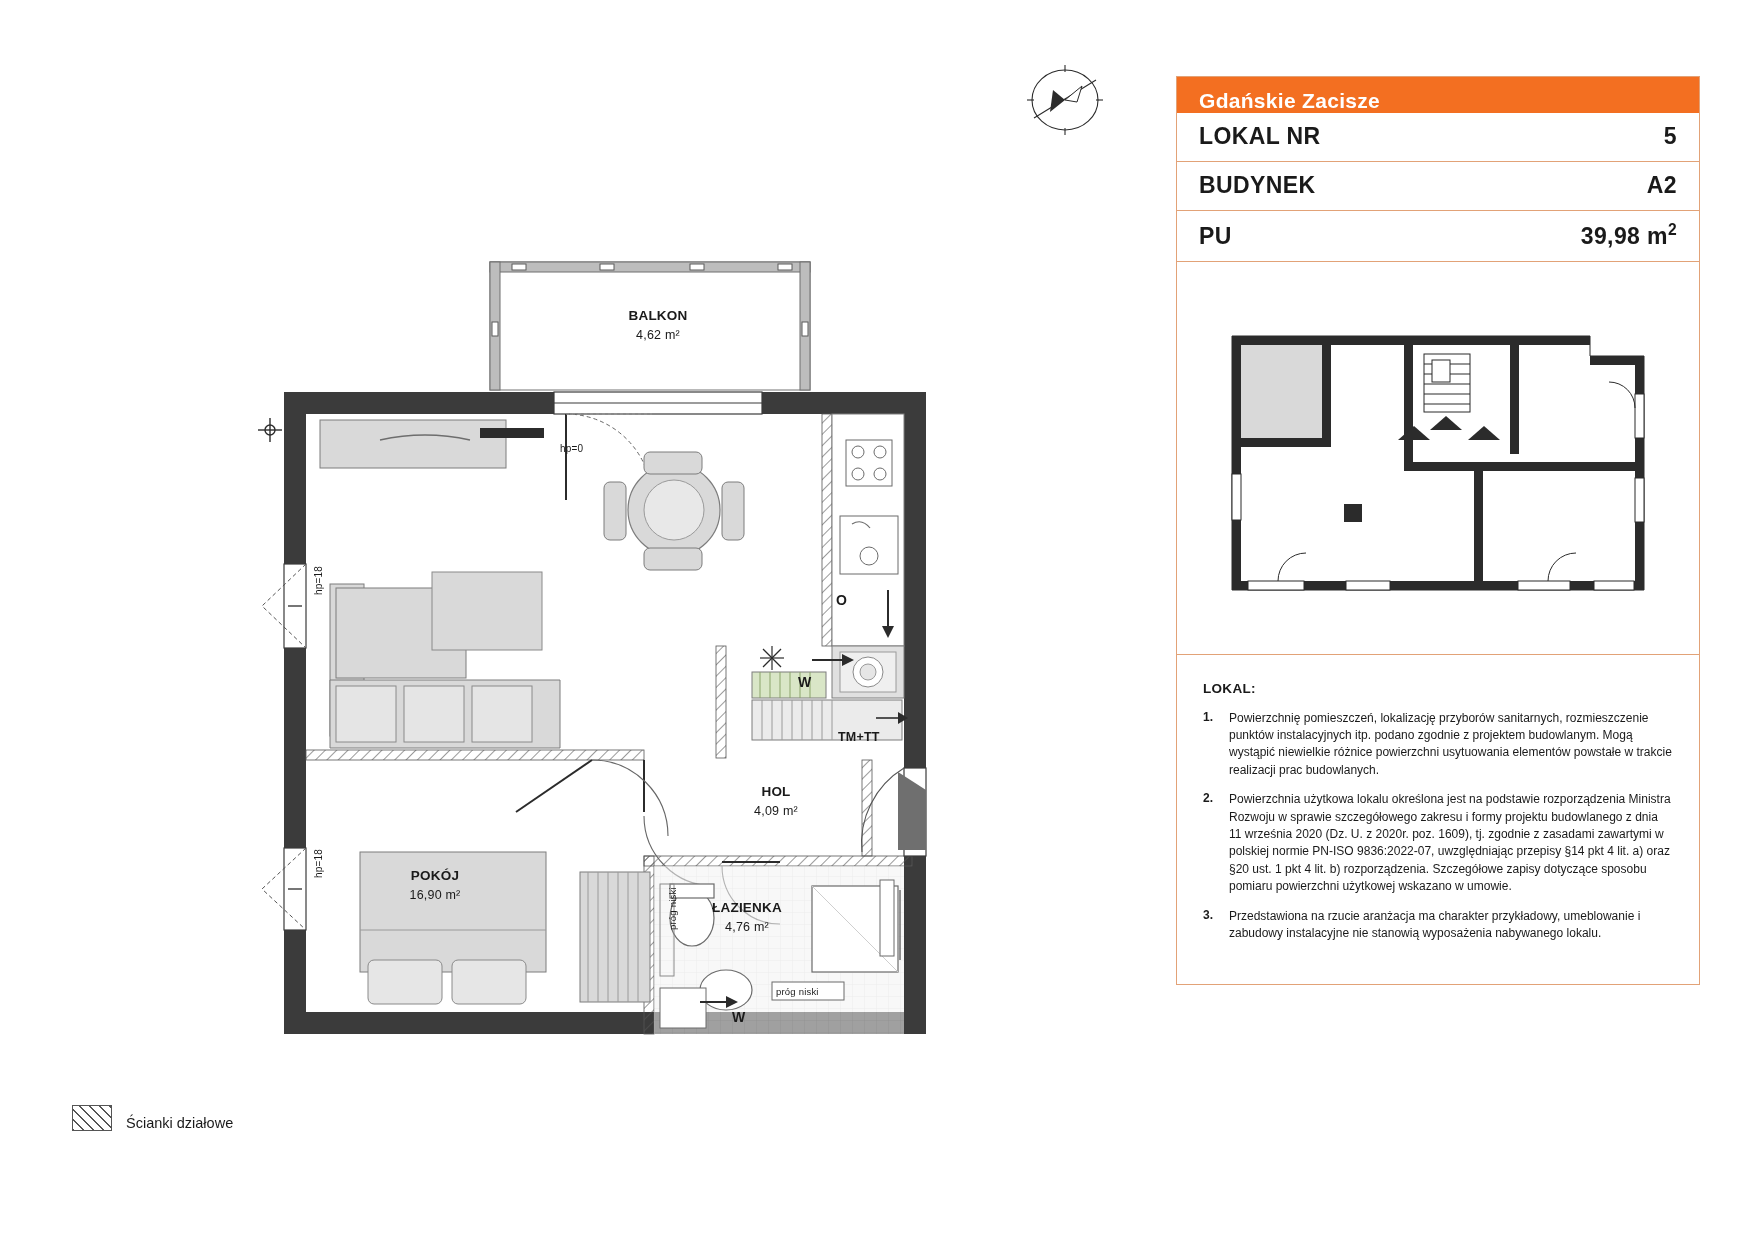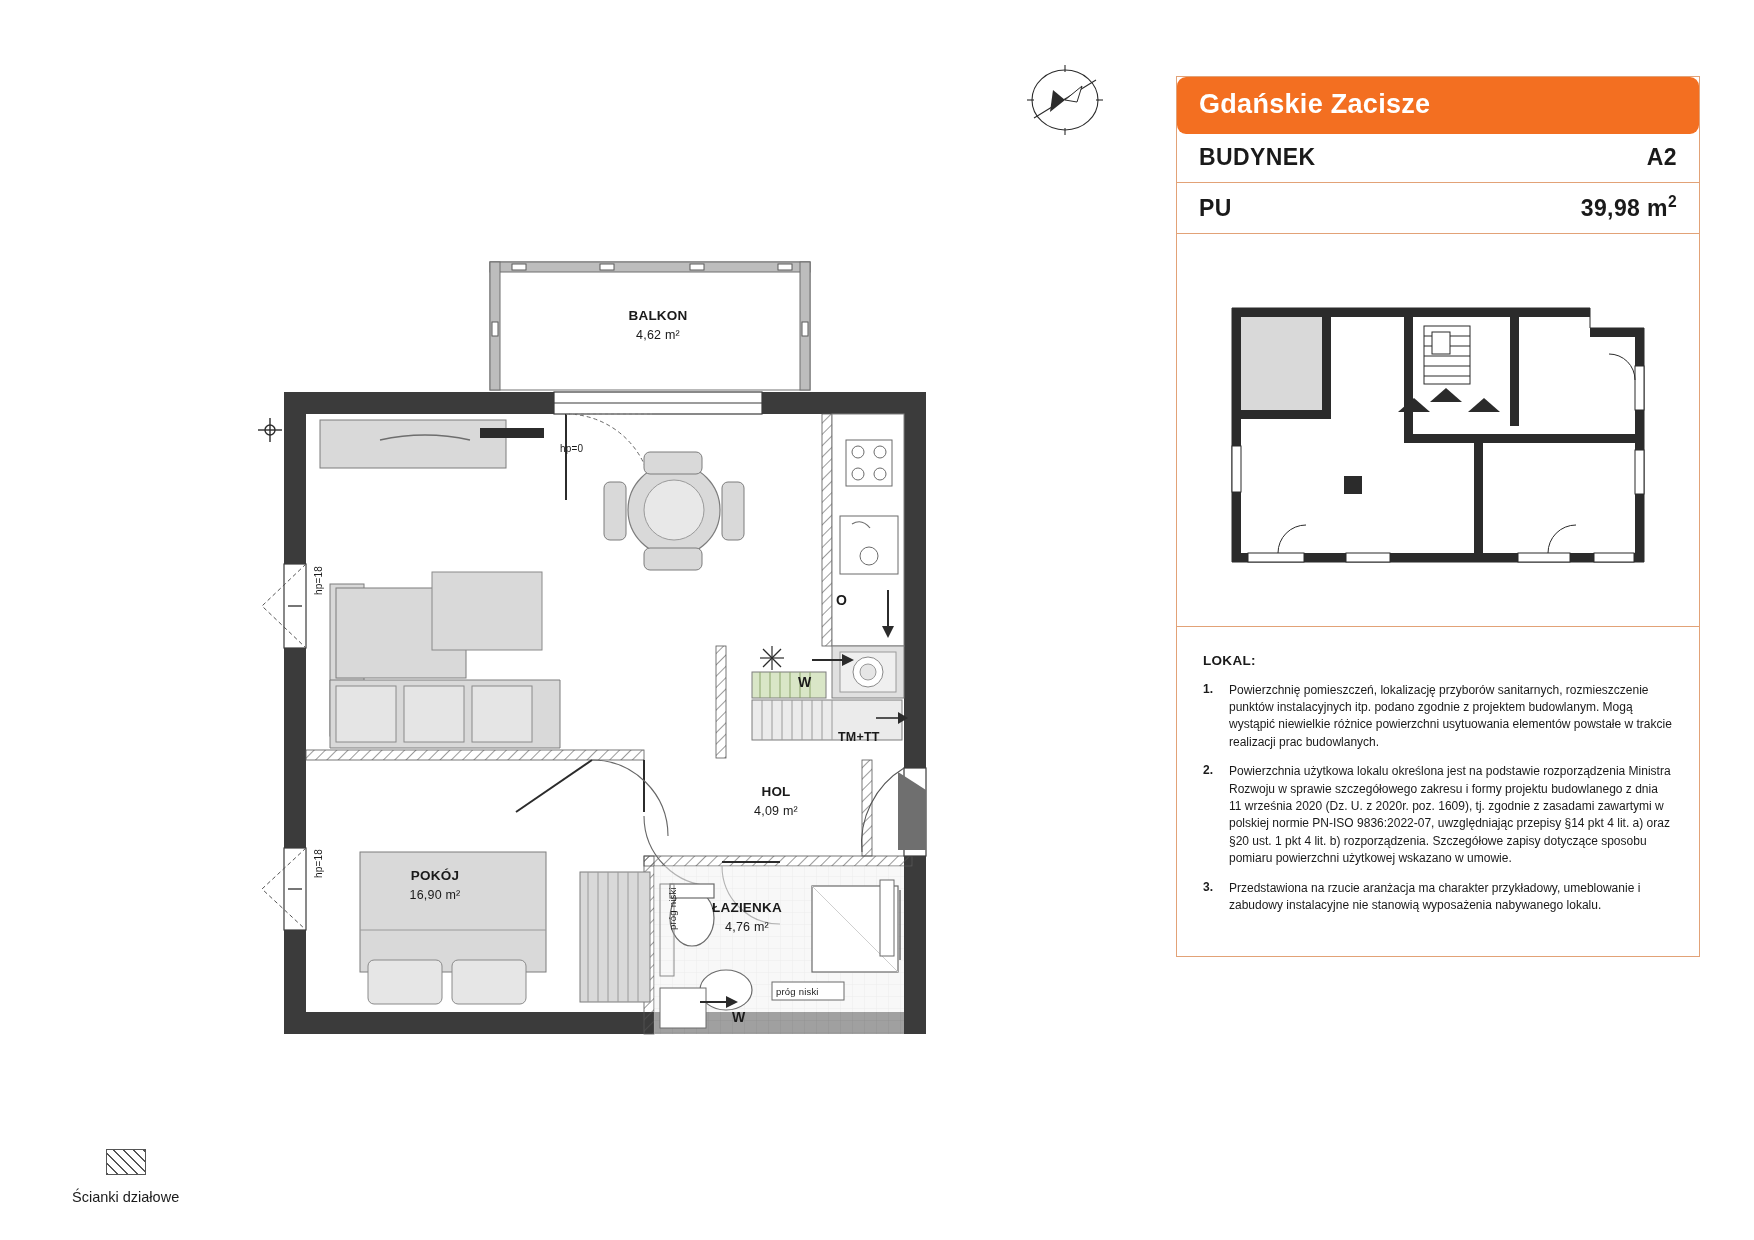--- a/index.html
+++ b/index.html
@@ -25,39 +25,38 @@
     font-size: 13px;
     letter-spacing: .2px;
     line-height: 1.45;
     color: #1a1a1a;
     white-space: nowrap;
   }
   .lbl .name { font-weight: 700; font-size: 13.5px; }
   .lbl .area { font-weight: 400; font-size: 12.5px; }
   .tiny { font-size: 10px; }
 
-  .legend { position: absolute; left: 72px; top: 1149px; display: flex; align-items: center; gap: 14px; flex-direction: column; }
+  .legend { position: absolute; left: 72px; top: 1105px; display: flex; align-items: flex-end; gap: 14px; }
   .legend .swatch { width: 40px; height: 26px; border: 1px solid #555; }
   .legend .txt { font-size: 14.5px; color: #1a1a1a; }
 
   
   .panel {
     position: absolute; left: 1176px; top: 76px;
     width: 524px;
     border: 1px solid #e2a277;
     background: #fff;
   }
   .panel-title {
     background: #f36f21;
     color: #fff;
-    font-size: 27px;
+    font-size: 21px;
     font-weight: 700;
-    padding: 12px 22px 14px 22px;
+    padding: 12px 22px 0 22px;
     letter-spacing: .3px;
-    border-radius: 9px;
   }
   .spec-row {
     display: flex; justify-content: space-between; align-items: baseline;
     padding: 10px 22px 11px 22px;
     border-bottom: 1px solid #e2a277;
     font-size: 23px;
     font-weight: 700;
     letter-spacing: .4px;
   }
   .spec-row:first-of-type { border-top: 1px solid #e2a277; }
@@ -358,20 +357,24 @@
       <div class="swatch" style="background-image: repeating-linear-gradient(45deg, #555 0 1.2px, transparent 1.2px 7px);"></div>
       <div class="txt">Ścianki działowe</div>
     </div>
   </div>
 
   <div class="panel">
 
     <div class="panel-title">Gdańskie Zacisze</div>
 
     <div class="spec-row">
+      <span class="k">LOKAL NR</span>
+      <span class="v">5</span>
+    </div>
+    <div class="spec-row">
       <span class="k">BUDYNEK</span>
       <span class="v">A2</span>
     </div>
     <div class="spec-row pu">
       <span class="k">PU</span>
       <span class="v">
         <span>39,98 m</span><span class="sup">2</span>
       </span>
     </div>
 

